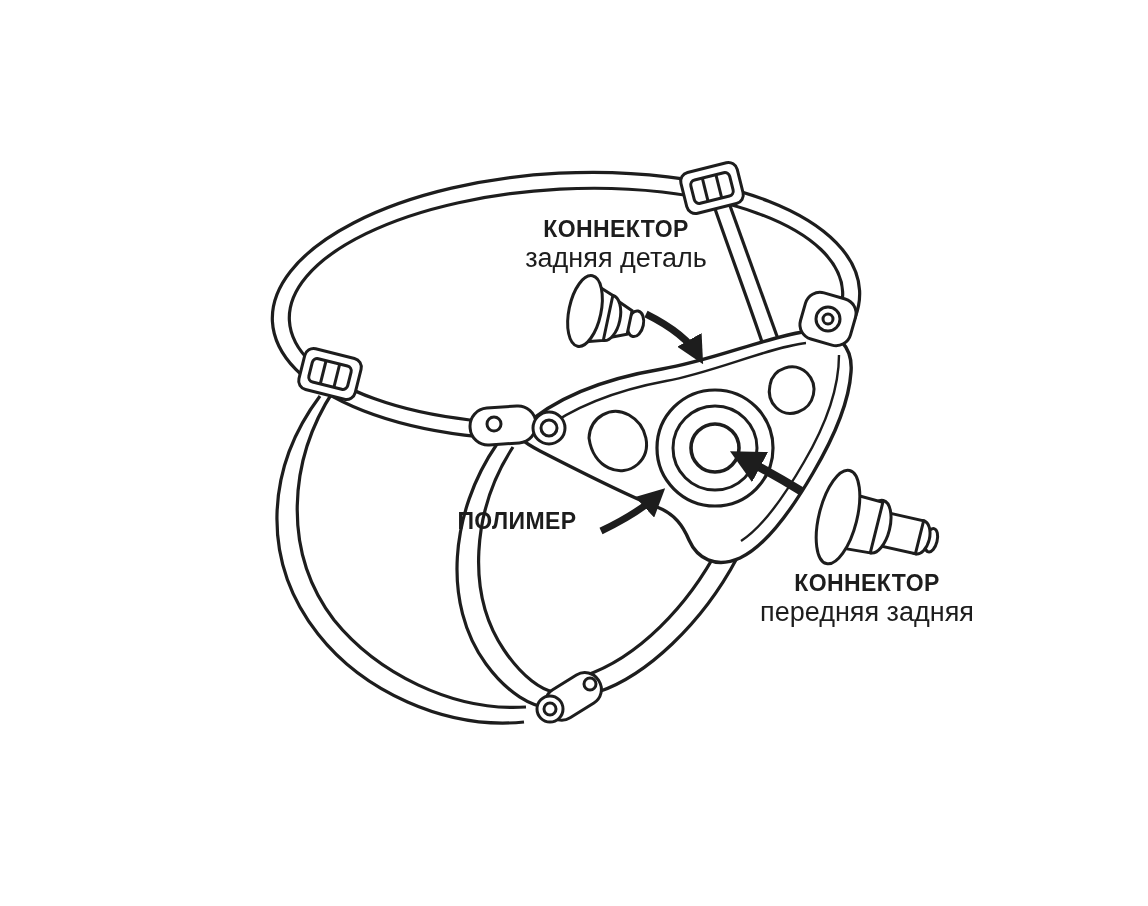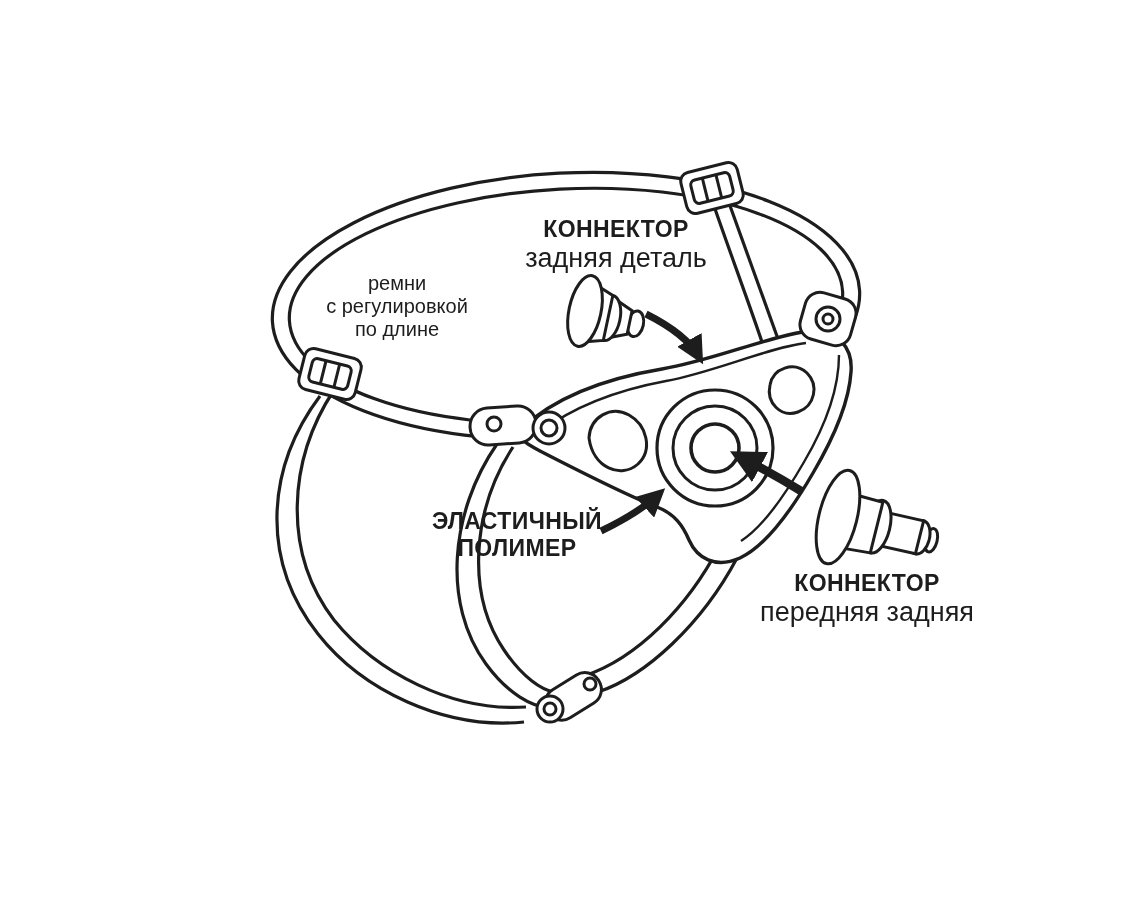--- a/index.html
+++ b/index.html
@@ -160,28 +160,22 @@
       <path stroke-width="8.5" marker-end="url(#arrowhead)" d="M801 491 C 778 477 756 465 739 456"></path>
       <path stroke-width="7" marker-end="url(#arrowhead)" d="M601 531 C 624 520 645 507 659 494"></path>
     </g>
   </svg>
 
   <div class="label" style="left:616px; top:216px;">
     <span class="lbl-bold">КОННЕКТОР</span>
     <span class="lbl-reg">задняя деталь</span>
   </div>
 
-  <div class="label" style="left:397px; top:272px;">
-    <span class="lbl-small">ремни</span>
-    <span class="lbl-small">с регулировкой</span>
-    <span class="lbl-small">по длине</span>
-  </div>
 
   <div class="label" style="left:517px; top:508px;">
-    <span class="lbl-bold">ЭЛАСТИЧНЫЙ</span>
     <span class="lbl-bold">ПОЛИМЕР</span>
   </div>
 
   <div class="label" style="left:867px; top:570px;">
     <span class="lbl-bold">КОННЕКТОР</span>
     <span class="lbl-reg">передняя задняя</span>
   </div>
 
 </div>
 

